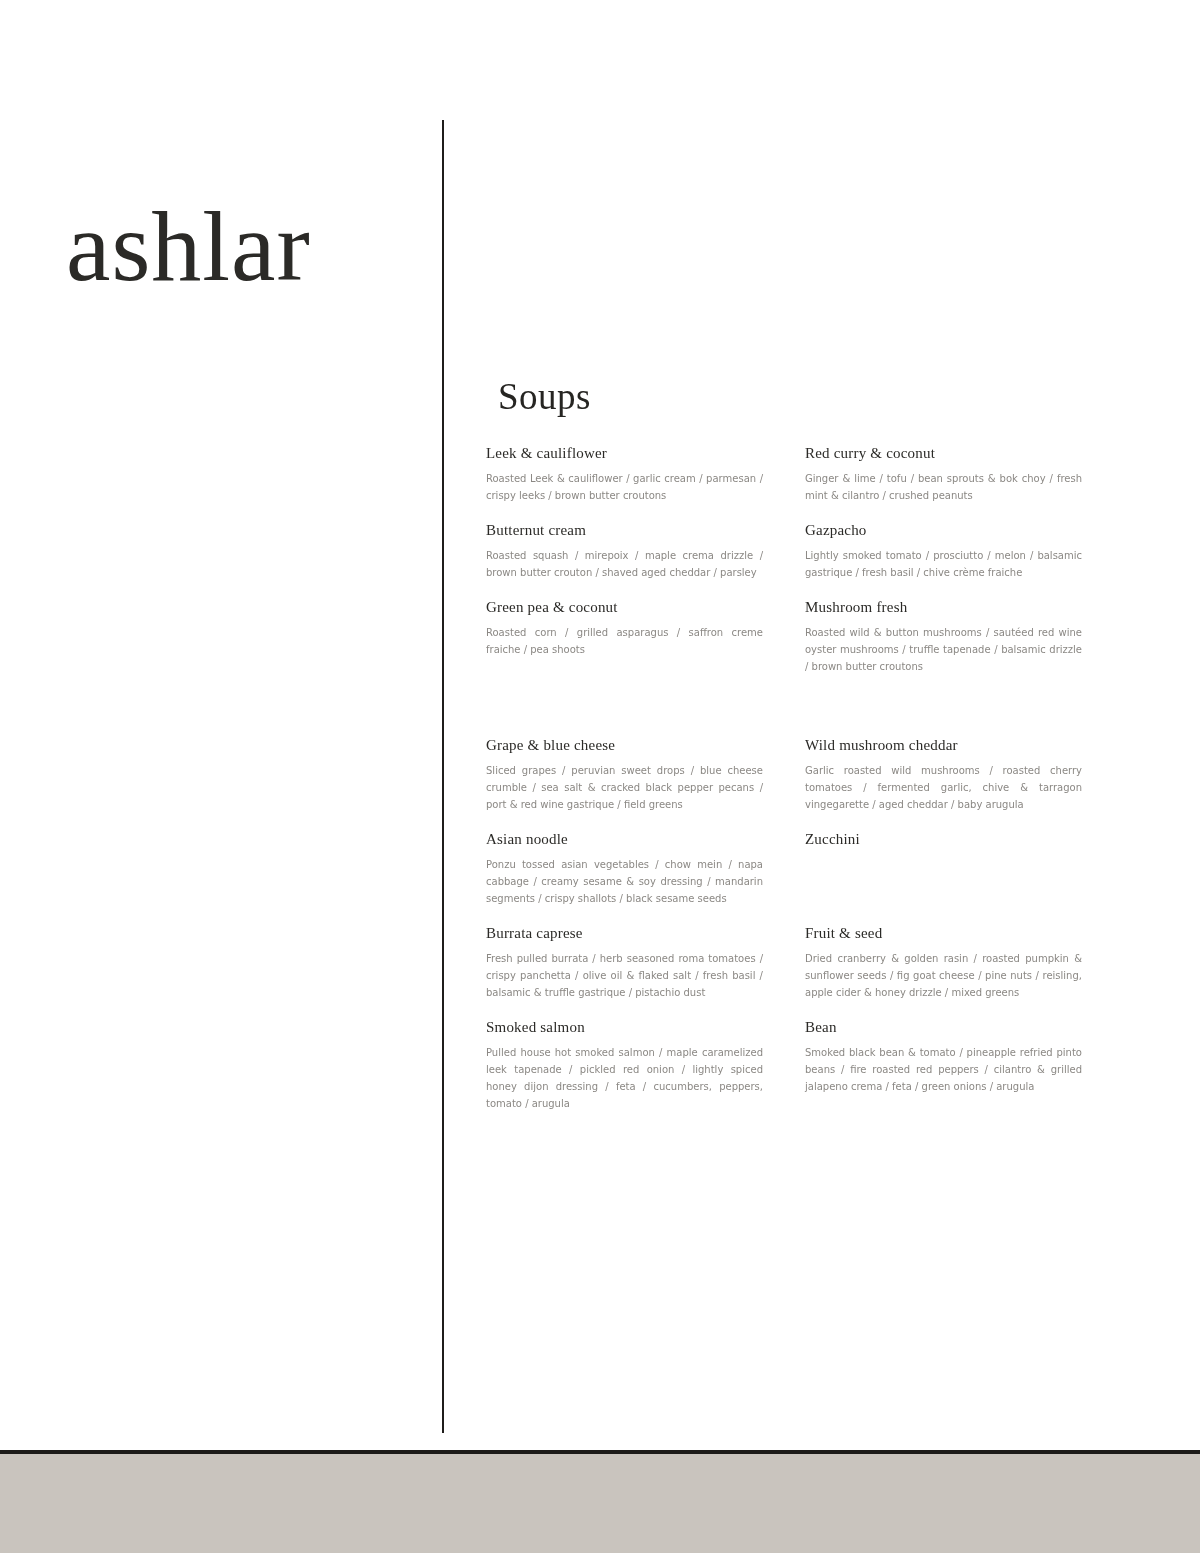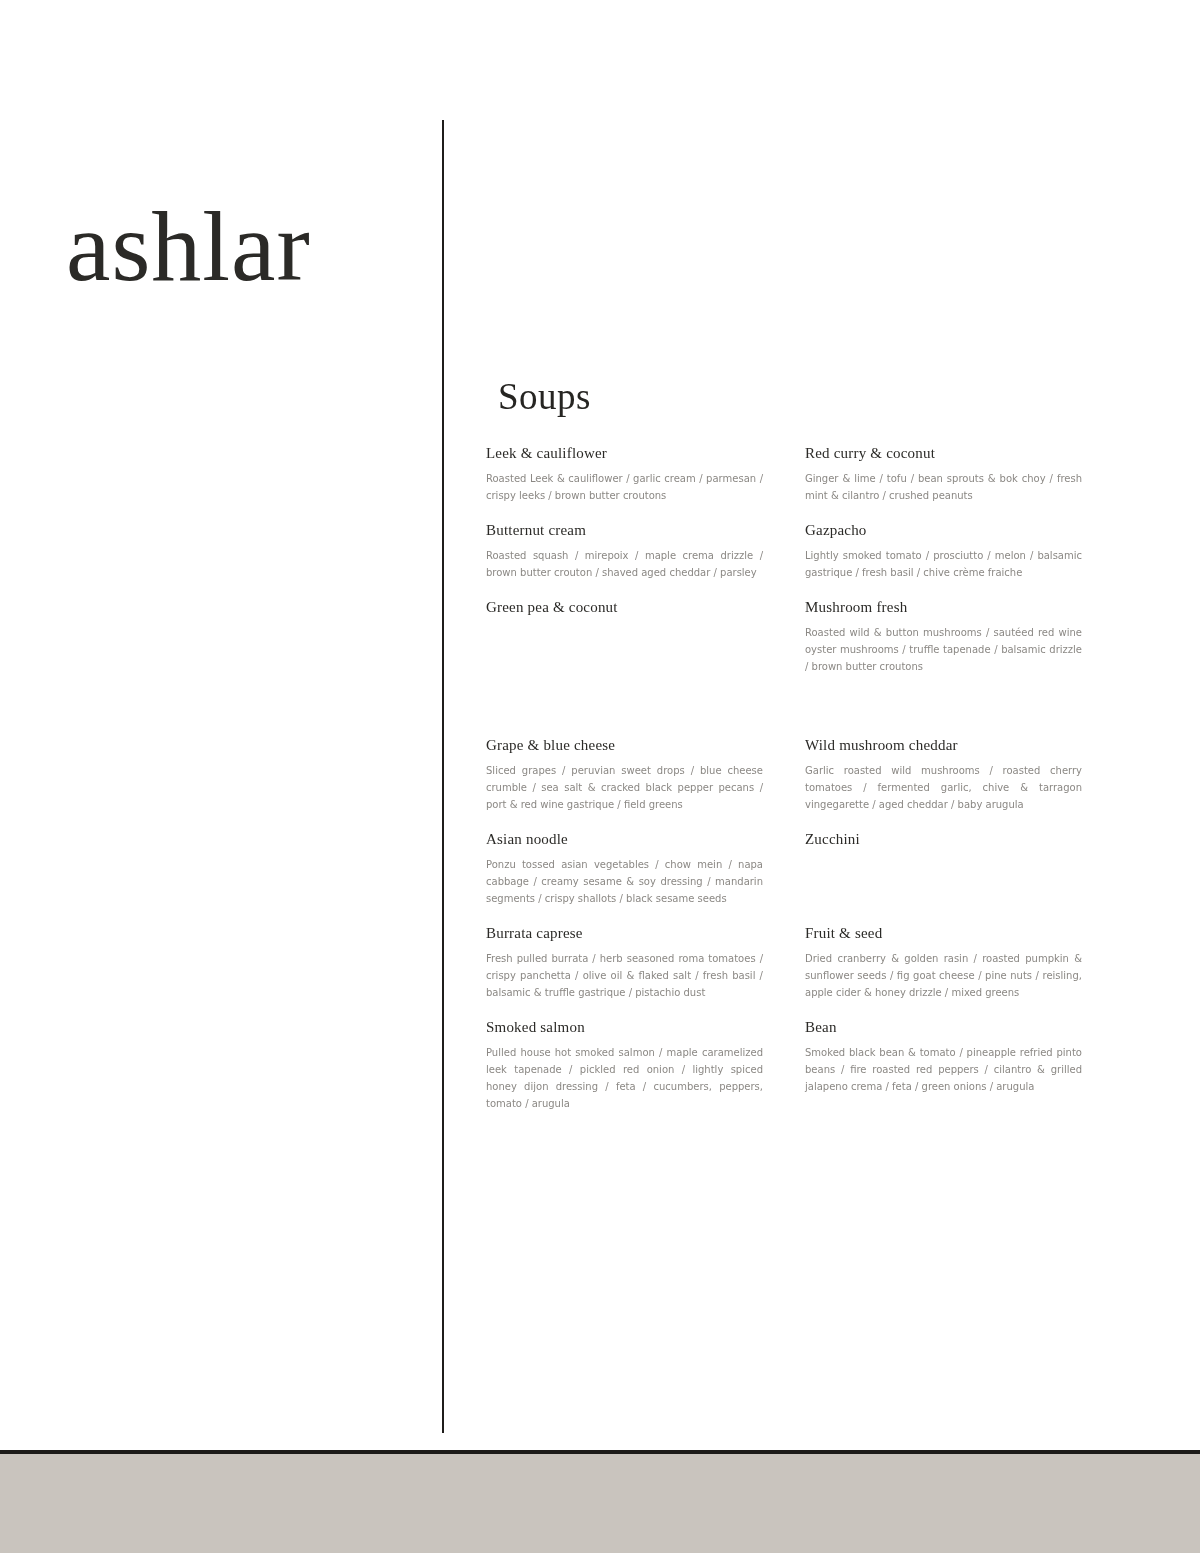--- a/index.html
+++ b/index.html
@@ -116,20 +116,21 @@
     <p class="item-desc">Roasted squash / mirepoix / maple crema drizzle / brown butter crouton / shaved aged cheddar / parsley</p>
   </div>
 
   <div class="menu-item">
     <h3 class="item-title">Gazpacho</h3>
     <p class="item-desc">Lightly smoked tomato / prosciutto / melon / balsamic gastrique / fresh basil / chive crème fraiche</p>
   </div>
 
   <div class="menu-item">
     <h3 class="item-title">Green pea &amp; coconut</h3>
+    <p class="item-desc">Roasted corn / grilled asparagus / saffron creme fraiche / pea shoots</p>
   </div>
 
   <div class="menu-item">
     <h3 class="item-title">Mushroom fresh</h3>
     <p class="item-desc">Roasted wild &amp; button mushrooms / sautéed red wine oyster mushrooms / truffle tapenade / balsamic drizzle / brown butter croutons</p>
   </div>
 </div>
   </section>
 
   <section class="section">

